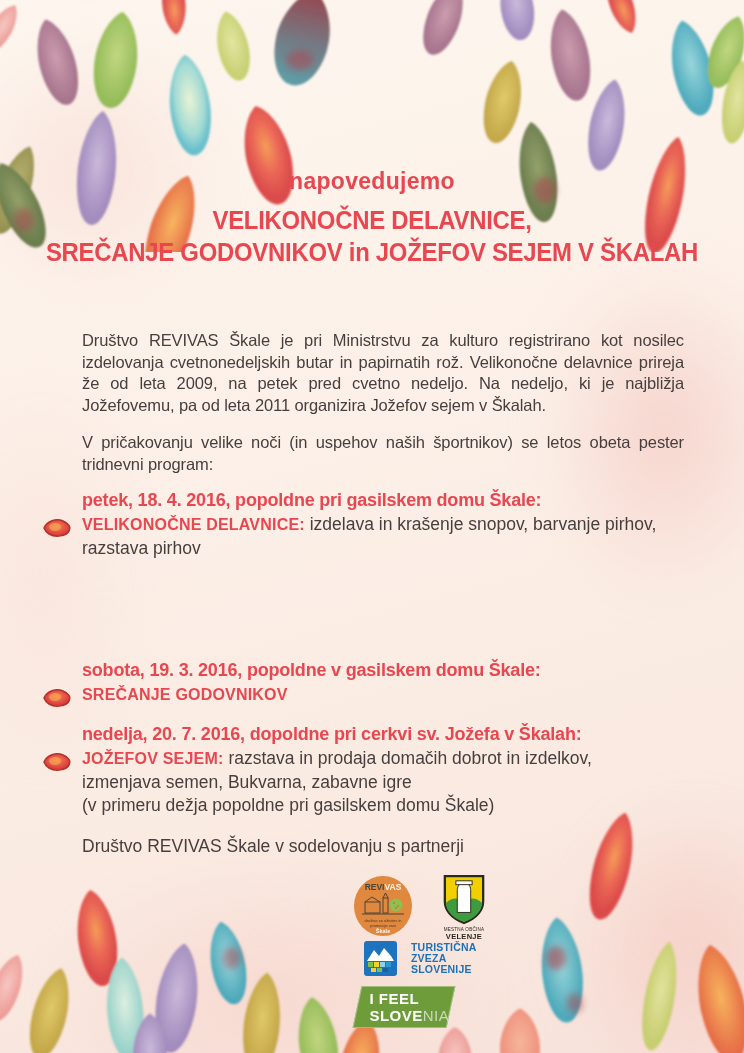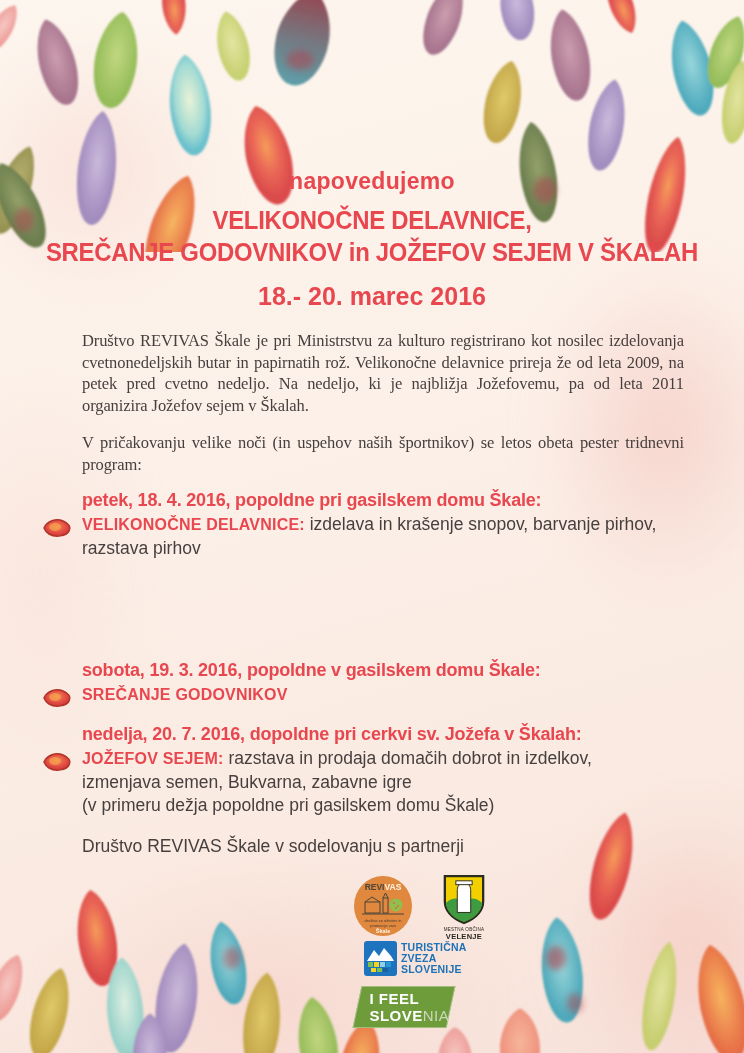--- a/index.html
+++ b/index.html
@@ -17,36 +17,36 @@
   .wash5{left:-70px;top:360px;width:220px;height:420px;background:radial-gradient(closest-side,rgba(248,220,212,.45),rgba(248,220,212,0));}
   .petals{position:absolute;left:0;pointer-events:none;}
   .petals.top{top:0;}
   .petals.bottom{bottom:0;}
   .content{position:absolute;inset:0;z-index:3;}
   .announce{position:absolute;top:168px;left:0;right:0;text-align:center;color:var(--red);font-weight:bold;font-size:23px;letter-spacing:.3px;}
   .title{position:absolute;left:0;right:0;text-align:center;color:var(--red);font-weight:bold;font-size:26px;white-space:nowrap;transform:scaleX(.92);letter-spacing:-.3px;}
   .title.l1{top:205px;}
   .title.l2{top:237px;}
   .daterange{position:absolute;top:282px;left:0;right:0;text-align:center;color:var(--red);font-weight:bold;font-size:25px;}
-  .para{position:absolute;left:82px;width:602px;margin:0;font-size:16.5px;line-height:21.5px;color:var(--ink);text-align:justify;letter-spacing:-.1px;font-family:Liberation Serif, serif;}
+  .para{position:absolute;left:82px;width:602px;margin:0;font-size:16.5px;line-height:21.5px;color:var(--ink);text-align:justify;letter-spacing:-.1px;}
   .para.p1{top:330px;}
   .para.p2{top:432px;}
   .pblock{position:absolute;left:0;width:744px;}
   .pdate{margin-left:82px;color:var(--red);font-weight:bold;font-size:18px;letter-spacing:-.2px;}
   .prow{display:flex;margin-top:2px;}
   .bullet{flex:0 0 82px;box-sizing:border-box;padding-left:42px;padding-top:5px;}
   .ptext{width:586px;font-size:17.5px;line-height:22.5px;color:var(--ink);}
   .ptitle{color:var(--red);font-weight:bold;font-size:16px;letter-spacing:.2px;}
   .pnote{margin-top:1px;}
   .footer{position:absolute;top:836px;left:82px;font-size:17.5px;color:var(--ink);}
   .logos-row1{position:absolute;top:874px;left:352px;display:flex;gap:22px;align-items:flex-start;}
   .velenje{display:flex;flex-direction:column;align-items:center;width:56px;}
   .velenje .t1{font-size:4.6px;color:#2a2520;letter-spacing:.2px;margin-top:1px;}
   .velenje .t2{font-size:7.5px;font-weight:bold;color:#2a2520;letter-spacing:.3px;text-align:right;}
-  .tzs{position:absolute;top:941px;left:364px;display:flex;gap:4px;align-items:center;}
+  .tzs{position:absolute;top:941px;left:364px;display:flex;gap:14px;align-items:center;}
   .tzs-text{color:#1d71b8;font-weight:bold;font-size:10.5px;line-height:11px;letter-spacing:.2px;}
   .ifs{position:absolute;top:986px;left:357px;width:94px;height:42px;background:#6f9c3a;transform:skewX(-12deg);box-shadow:0 0 0 1px rgba(255,255,255,.35) inset;}
   .ifs-inner{transform:skewX(12deg);padding:4px 0 0 12px;line-height:17px;}
   .ifs-l1{color:#fff;font-weight:bold;font-size:15px;letter-spacing:.5px;}
   .ifs-strong{color:#fff;font-weight:bold;font-size:15px;letter-spacing:.5px;}
   .ifs-light{color:#ccd8bb;font-size:15px;letter-spacing:.5px;}
 </style>
 </head>
 <body>
 
@@ -182,21 +182,20 @@
       <use href="#petal" transform="translate(722,195) rotate(-12) scale(1.05,1.35)" fill="url(#gOrange)"></use>
       <use href="#petal" transform="translate(520,238) rotate(0) scale(0.95,0.85)" fill="url(#gSalmon)"></use>
       <use href="#petal" transform="translate(455,250) rotate(0) scale(0.8,0.7)" fill="url(#gPink)"></use>
     </g>
   </svg>
 
   <div class="content">
     <div class="announce">napovedujemo</div>
     <div class="title l1">VELIKONOČNE DELAVNICE,</div>
     <div class="title l2">SREČANJE GODOVNIKOV in JOŽEFOV SEJEM V ŠKALAH</div>
-    <div class="daterange">18.- 20. marec 2016</div>
 
     <p class="para p1">Društvo REVIVAS Škale je pri Ministrstvu za kulturo registrirano kot nosilec izdelovanja cvetnonedeljskih butar in papirnatih rož. Velikonočne delavnice prireja že od leta 2009, na petek pred cvetno nedeljo. Na nedeljo, ki je najbližja Jožefovemu, pa od leta 2011 organizira Jožefov sejem v Škalah.</p>
     <p class="para p2">V pričakovanju velike noči (in uspehov naših športnikov) se letos obeta pester tridnevni program:</p>
 
     <div class="pblock" style="top:490px">
       <div class="pdate">petek, 18. 4. 2016, popoldne pri gasilskem domu Škale:</div>
       <div class="prow">
         <span class="bullet">
           <svg width="30" height="20" viewBox="0 0 30 20">
               <path d="M2,10 C5,3 14,0 21,3 C27,5.5 29,9 27,13 C24,18 14,20 7,16 C4.5,14.5 3,12.5 2,10 Z" fill="url(#gRed)" stroke="#b23327" stroke-width="1.5"></path>

